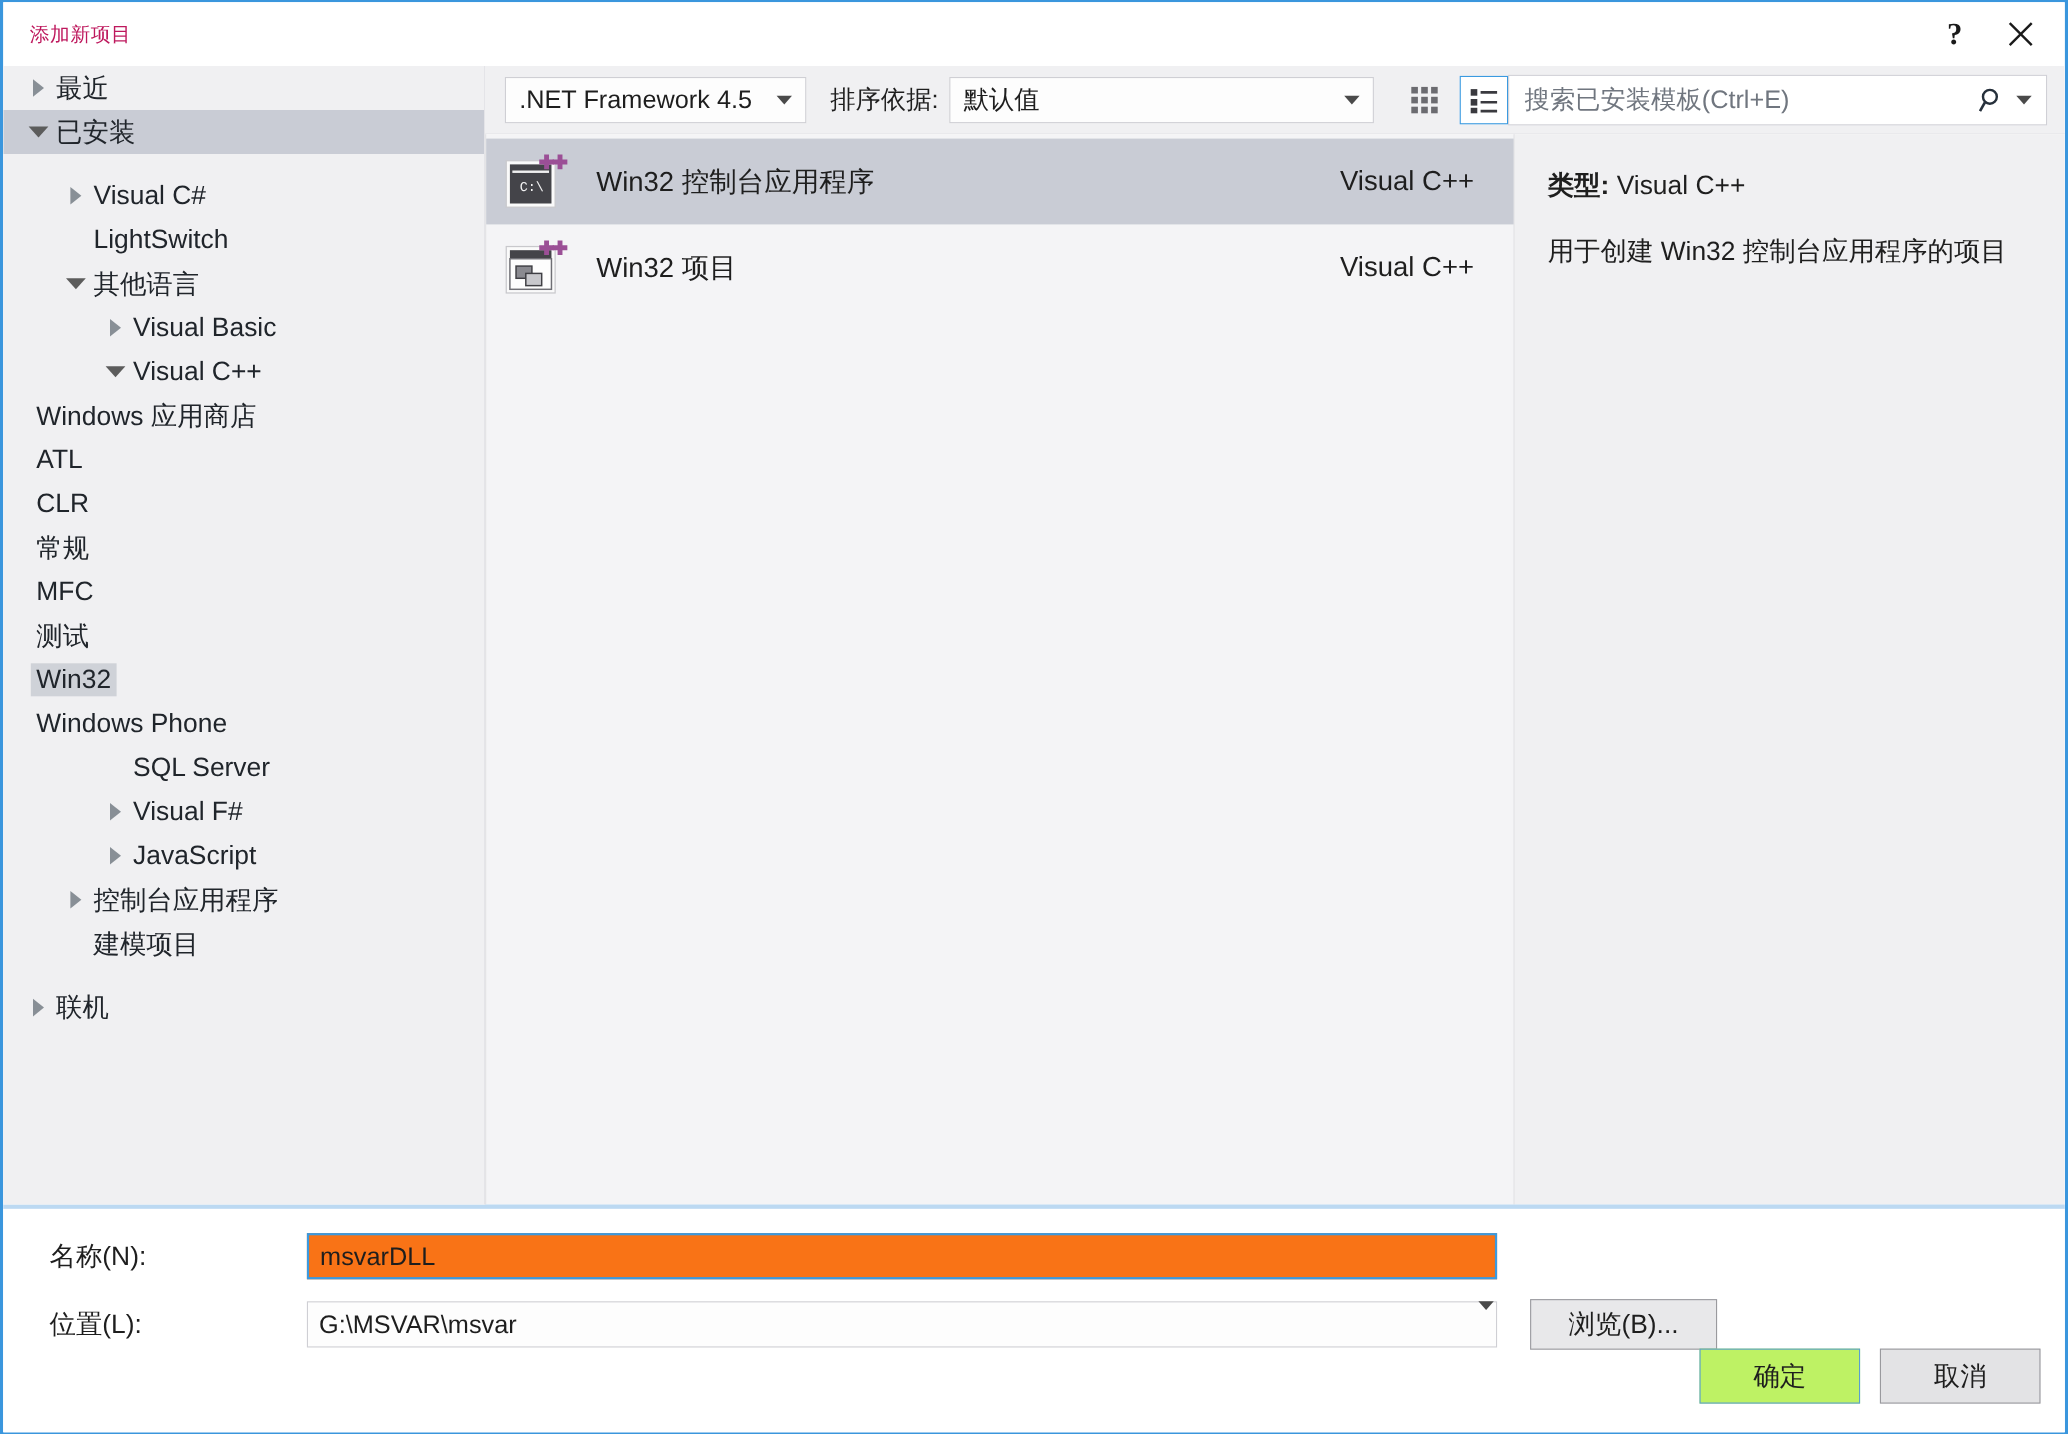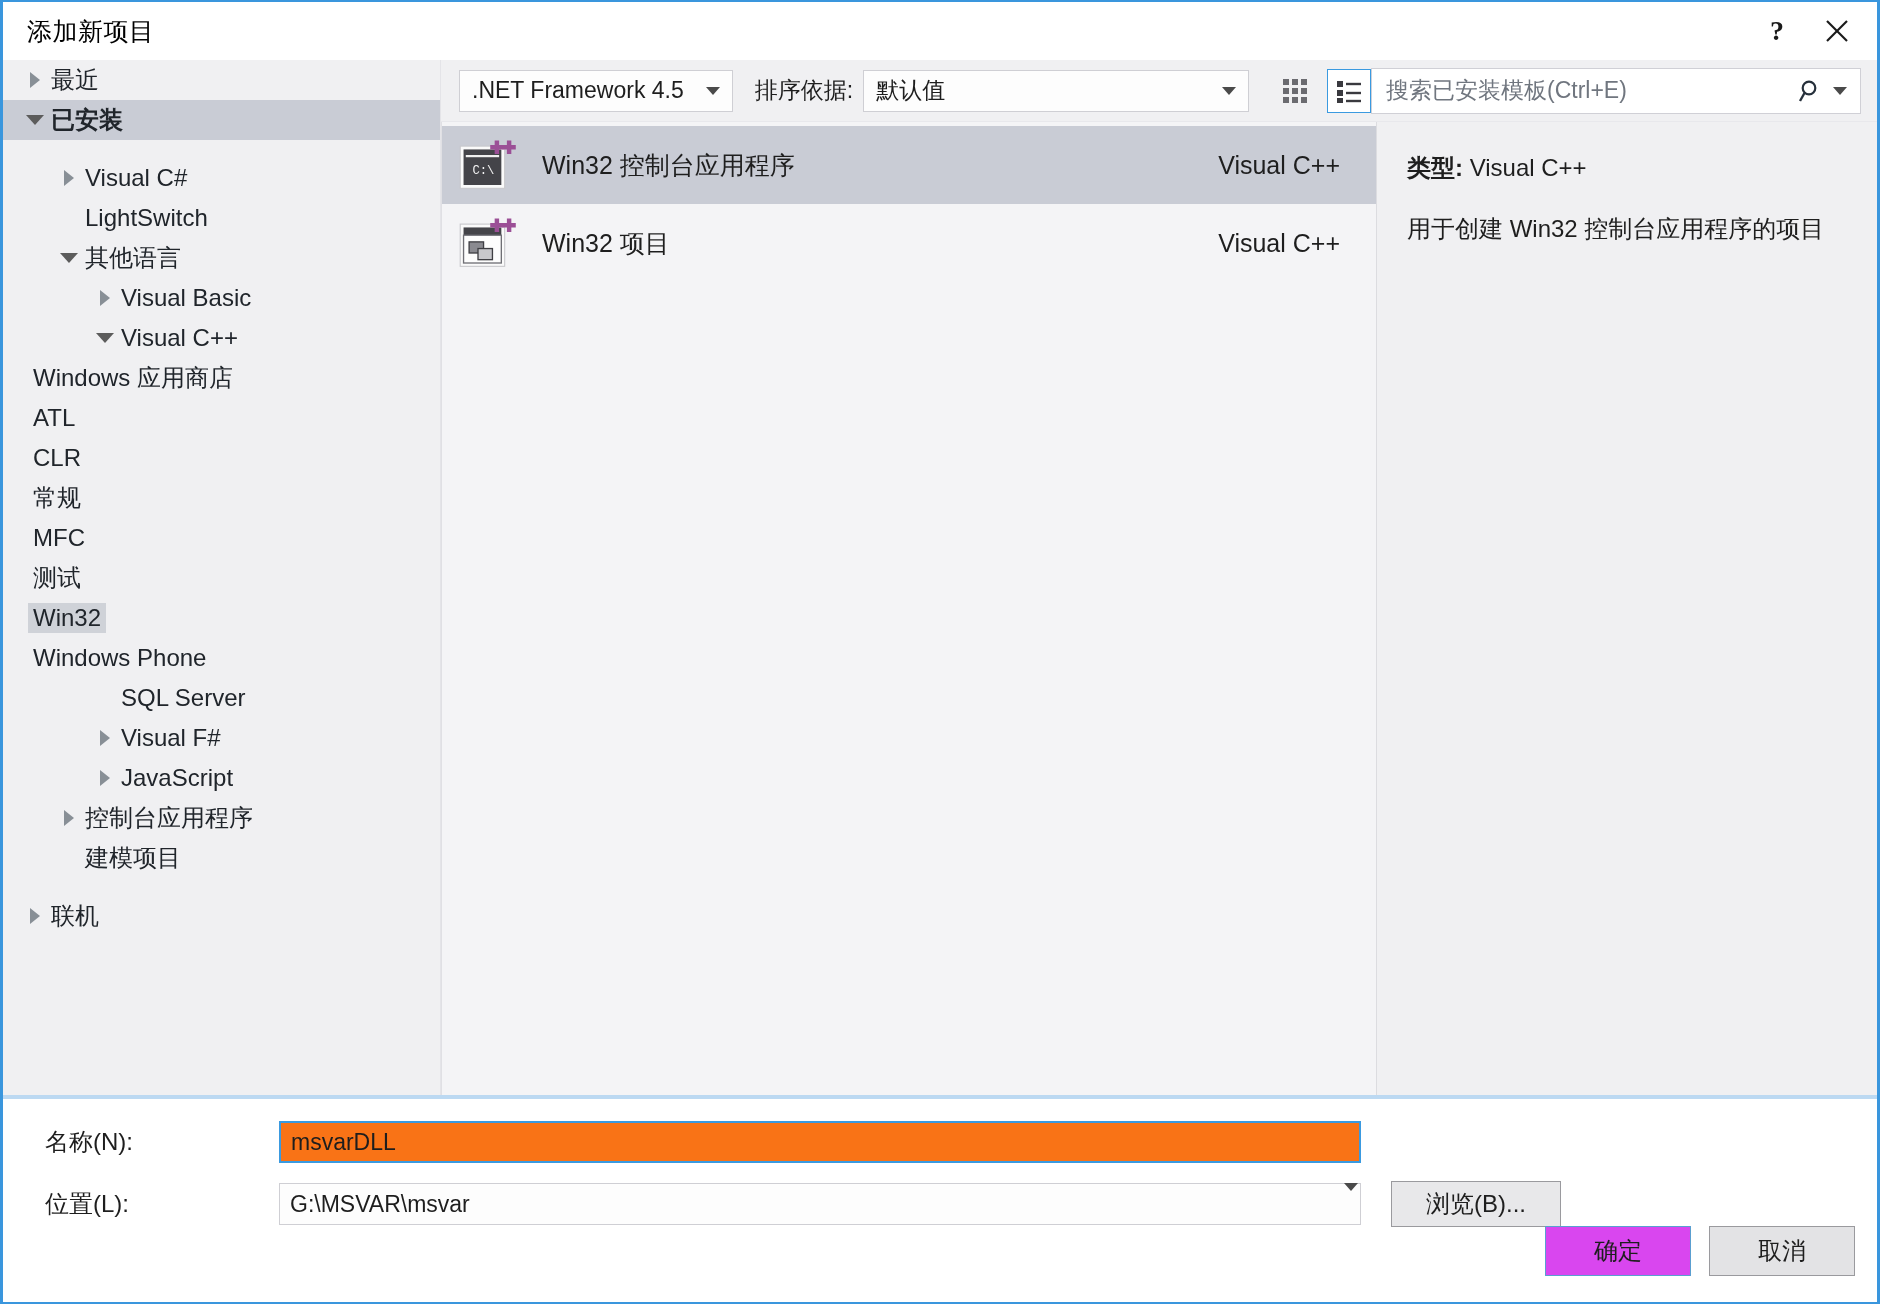--- a/index.html
+++ b/index.html
@@ -26,22 +26,22 @@
   .titlebar {
     height: 58px;
     min-height: 58px;
     background: #ffffff;
     display: flex;
     align-items: center;
     padding-left: 24px;
     position: relative;
   }
   .title-text {
-    font-size: 25px;
-    color: #000000;
+    font-size: 18px;
+    color: #be185d;
     letter-spacing: 0.5px;
     text-align: center;
   }
   .title-buttons {
     position: absolute;
     right: 10px; top: 0;
     height: 58px;
     display: flex;
     align-items: center;
   }
@@ -83,21 +83,20 @@
   .tree-row {
     height: 40px;
     display: flex;
     align-items: center;
     font-size: 24px;
     color: #20252b;
     white-space: nowrap;
   }
   .tree-row.selected-root {
     background: #c9ccd5;
-    font-weight: bold;
   }
   .tree-arrow {
     width: 28px;
     min-width: 28px;
     display: flex;
     align-items: center;
     justify-content: center;
     color: #5a5a5a;
     font-size: 13px;
   }
@@ -342,21 +341,21 @@
   }
   .action-btns {
     position: absolute;
     right: 22px;
     bottom: 26px;
     display: flex;
     gap: 18px;
   }
   .ok-btn {
     width: 146px; height: 50px;
-    background: #d946ef;
+    background: #bef264;
     border: 1px solid #5a9fd0;
   }
   .cancel-btn {
     width: 146px; height: 50px;
     background: #e3e3e5;
     border: 1px solid #9a9a9e;
   }
 </style>
 </head>
 <body>

